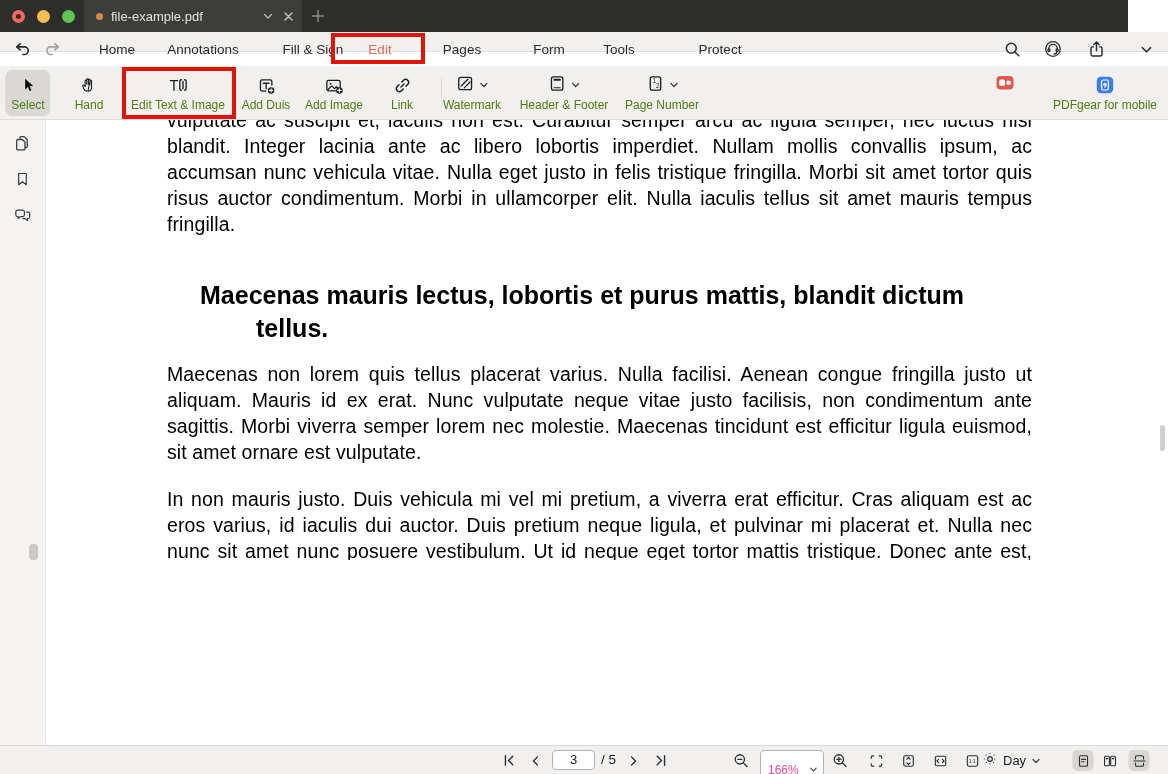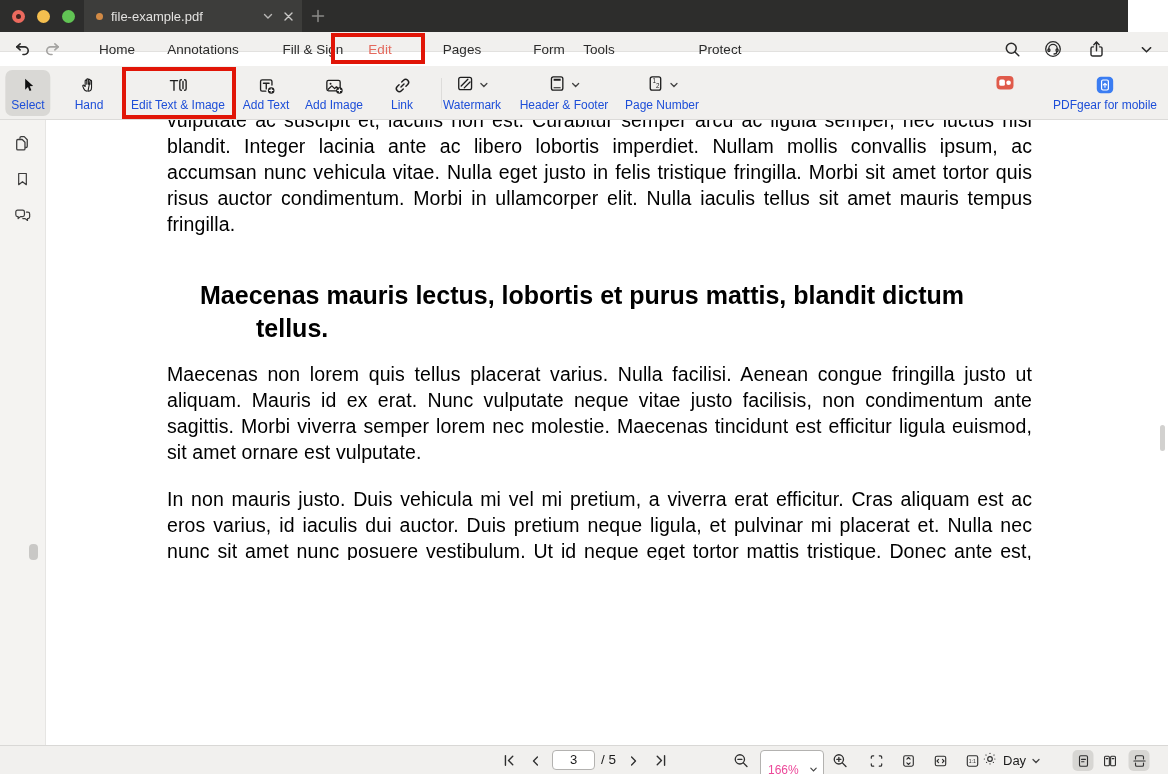--- a/index.html
+++ b/index.html
@@ -28,21 +28,21 @@
   
   .anno { position:absolute; border:4px solid #e11507; background:transparent; pointer-events:none; z-index:50; }
   .anno-edit { left:331px; top:33px; width:94px; height:31px; }
   .anno-etai { left:122px; top:67px; width:114px; height:52px; }
 
   
   .toolbar { position:absolute; left:0; top:66px; width:1168px; height:54px; background:#f1f0ee; border-bottom:1px solid #dcdbd9; }
   .tb-btn { position:absolute; top:4px; height:46px; transform:translateX(-50%); display:flex; flex-direction:column; align-items:center; justify-content:flex-start; gap:2px; padding:4px 6px 0; border-radius:7px; }
   .tb-btn.active { background:#d9d8d5; }
   .tb-ic { height:22px; display:flex; align-items:center; justify-content:center; gap:2px; }
-  .tb-lbl { font-size:12px; color:#1d4ed8; white-space:nowrap; line-height:14px; }
+  .tb-lbl { font-size:12px; color:#4d7c0f; white-space:nowrap; line-height:14px; }
   .tb-sep { position:absolute; left:441px; top:12px; width:1px; height:30px; background:#dddcda; }
   .chev { display:inline-flex; margin-left:2px; }
 
   
   .sidebar { position:absolute; left:0; top:120px; width:46px; height:625px; background:#f4f3f1; border-right:1px solid #e6e5e3; }
   .sb-ic { position:absolute; left:50%; transform:translateX(-50%); width:22px; height:22px; display:flex; align-items:center; justify-content:center; }
   .sb-handle { position:absolute; left:29px; top:424px; width:9px; height:16px; border-radius:4px; background:#c9c8c6; }
 
   
   .doc-area { position:absolute; left:46px; top:120px; width:1122px; height:440px; background:#ffffff; overflow:hidden; }
@@ -106,21 +106,21 @@
         <path d="M16 7.2H8.2a4 4 0 0 0-.4 8H9.5"></path>
       </svg>
   </span>
 
   <span class="mb-item" style="left:117px;">Home</span>
   <span class="mb-item" style="left:203px;">Annotations</span>
   <span class="mb-item" style="left:313px;">Fill &amp; Sign</span>
   <span class="mb-item red" style="left:380px;">Edit</span>
   <span class="mb-item" style="left:462px;">Pages</span>
   <span class="mb-item" style="left:549px;">Form</span>
-  <span class="mb-item" style="left:599px;">Tools</span>
+  <span class="mb-item" style="left:619px;">Tools</span>
   <span class="mb-item" style="left:720px;">Protect</span>
 
   <span class="mb-icon" style="left:1012px;">
     <svg width="19" height="19" viewBox="0 0 20 20" fill="none" stroke="#2a2a2a" stroke-width="1.6" stroke-linecap="round">
         <circle cx="8.7" cy="8.7" r="5.2"></circle>
         <path d="M12.6 12.6 16.6 16.6"></path>
       </svg>
   </span>
   <span class="mb-icon" style="left:1053px;">
     <svg width="20" height="20" viewBox="0 0 20 20" fill="none" stroke="#2a2a2a" stroke-width="1.3" stroke-linecap="round">
@@ -180,21 +180,21 @@
 
   <div class="tb-btn" style="left:266px;">
     <span class="tb-ic">
       <svg width="19" height="19" viewBox="0 0 20 20" fill="none" stroke="#1e1e1e" stroke-width="1.4" stroke-linecap="round" stroke-linejoin="round">
           <path d="M16 9.5V5.7A1.7 1.7 0 0 0 14.3 4H5.7A1.7 1.7 0 0 0 4 5.7v8.6A1.7 1.7 0 0 0 5.7 16h3.8"></path>
           <path d="M7 7.6h6M10 7.6v6"></path>
           <circle cx="15.2" cy="15.2" r="3.4" fill="#1e1e1e" stroke="none"></circle>
           <path d="M15.2 13.5v3.4M13.5 15.2h3.4" stroke="#fff" stroke-width="1.2"></path>
         </svg>
     </span>
-    <span class="tb-lbl">Add Text</span>
+    <span class="tb-lbl">Add Duis</span>
   </div>
 
   <div class="tb-btn" style="left:334px;">
     <span class="tb-ic">
       <svg width="20" height="19" viewBox="0 0 21 20" fill="none" stroke="#1e1e1e" stroke-width="1.4" stroke-linecap="round" stroke-linejoin="round">
           <rect x="3" y="4.6" width="14" height="11" rx="1.8"></rect>
           <circle cx="6.9" cy="8.2" r="1" fill="#1e1e1e" stroke="none"></circle>
           <path d="M4.4 14 8.2 10.4l3 2.9 1.9-1.9 2.4 2.3"></path>
           <circle cx="16.2" cy="15.2" r="3.4" fill="#1e1e1e" stroke="none"></circle>
           <path d="M16.2 13.5v3.4M14.5 15.2h3.4" stroke="#fff" stroke-width="1.2"></path>

